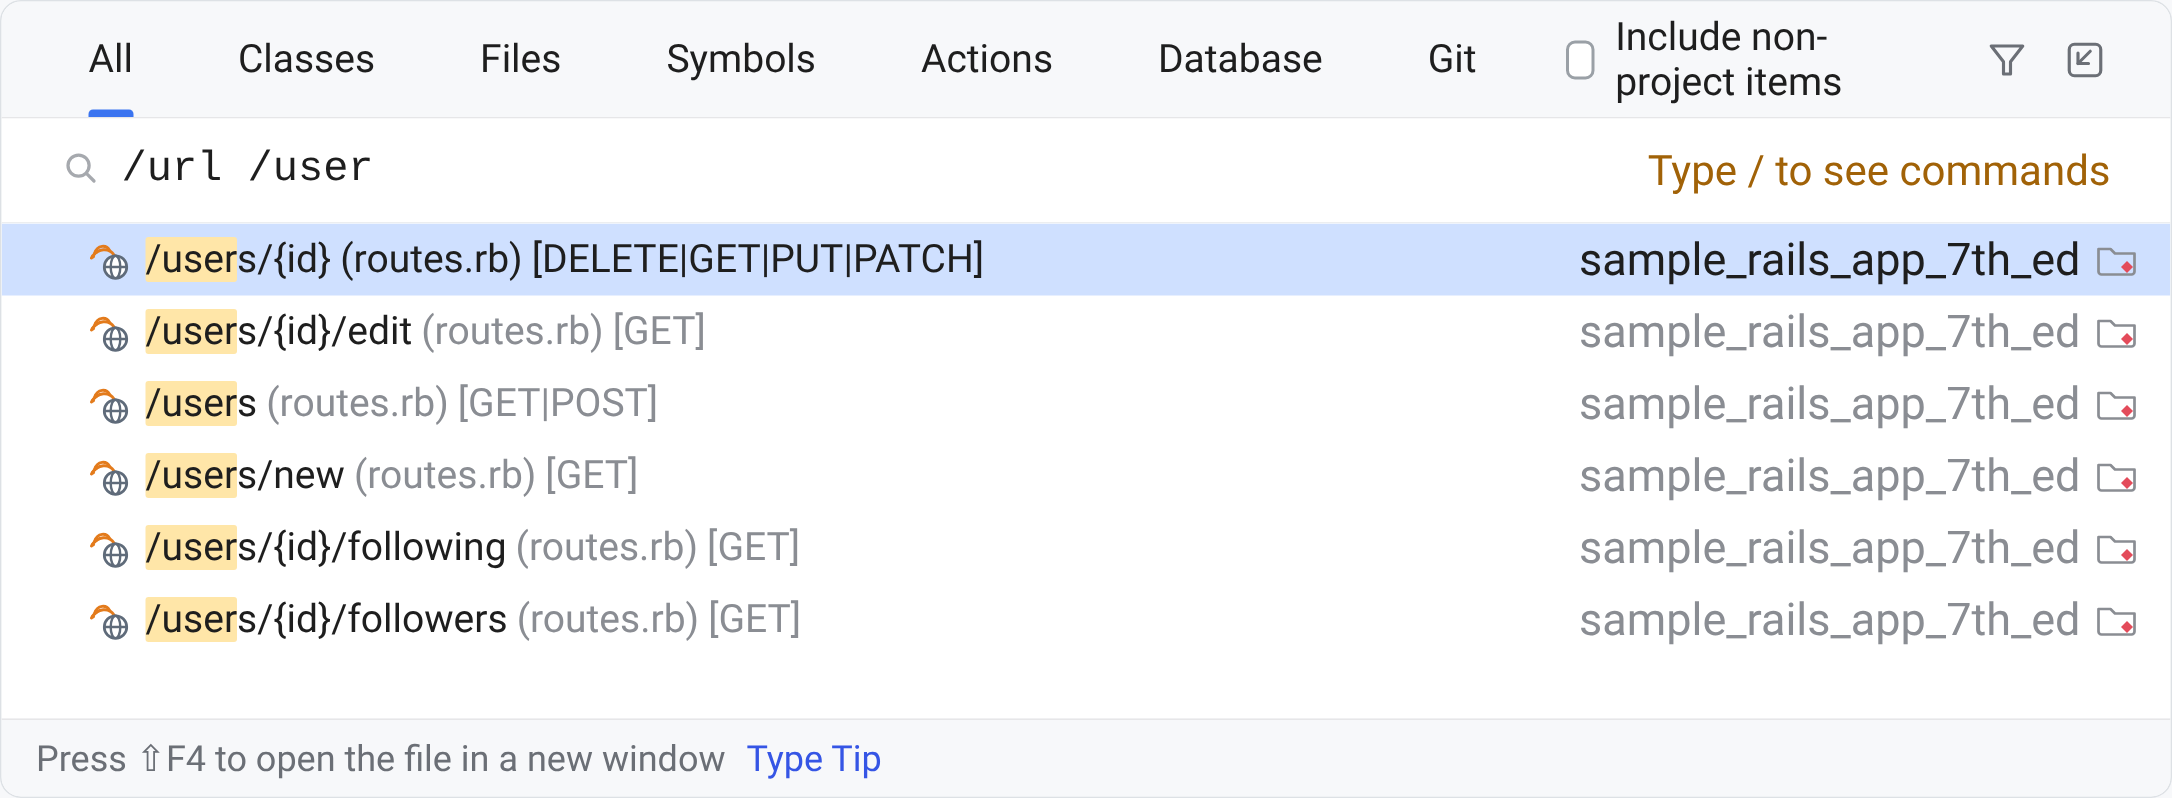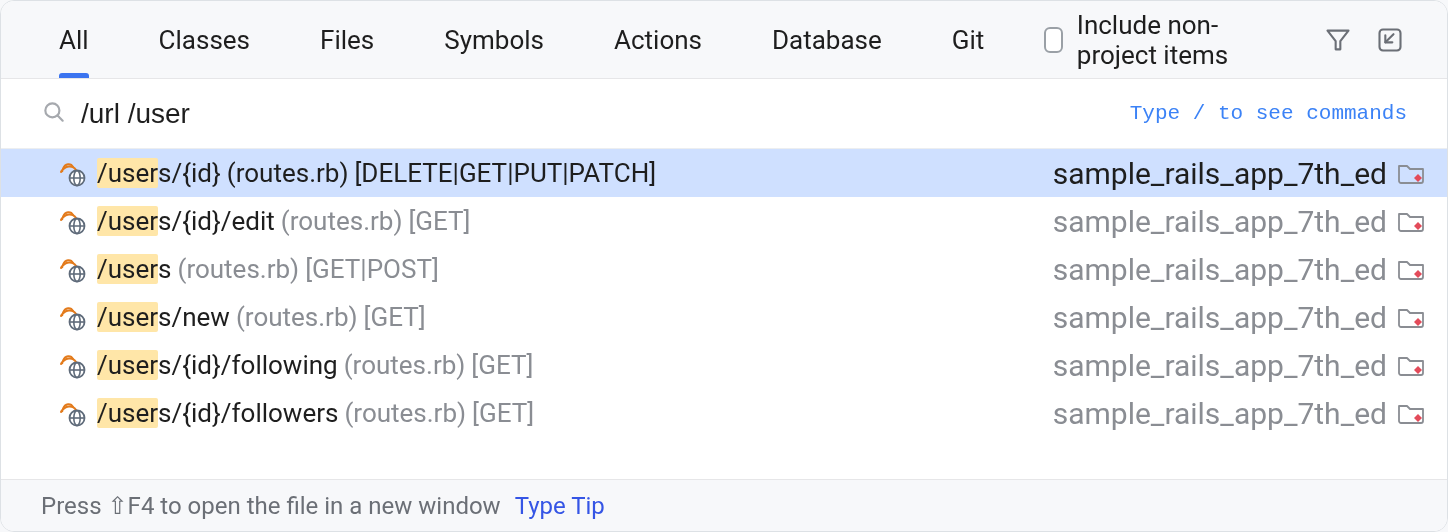--- a/index.html
+++ b/index.html
@@ -10,38 +10,38 @@
   .tab { font-size: 26px; color: #1e1e1e; cursor: pointer; height: 100%; display: flex; align-items: center; position: relative; margin-left: 18px; }
   .tab.active::after { content: ""; position: absolute; left: 0; right: 0; bottom: 0; height: 5px; background: #3b74f0; border-radius: 3px 3px 0 0; }
   .checkwrap { display: flex; align-items: center; gap: 14px; }
   .checkbox { width: 26px; height: 26px; border: 2px solid #9aa0a6; border-radius: 6px; background: #fff; }
   .check-label { font-size: 26px; color: #1e1e1e; }
   .right-icons { margin-left: auto; display: flex; align-items: center; gap: 18px; }
   .icon-btn { width: 34px; height: 34px; display: flex; align-items: center; justify-content: center; color: #6b6f76; }
   
   .search-row { display: flex; align-items: center; height: 70px; padding: 0 40px; border-bottom: 1px solid #eceef0; background: #fff; }
   .search-icon { color: #a6a9ae; margin-right: 14px; }
-  .search-input { flex: 1; border: none; outline: none; font-size: 28px; color: #1e1e1e; background: transparent; }
-  .hint { font-size: 21px; color: #3b82f6; font-family: Liberation Mono, monospace; }
+  .search-input { flex: 1; border: none; outline: none; font-size: 28px; color: #1e1e1e; background: transparent; font-family: Liberation Mono, monospace; }
+  .hint { font-size: 28px; color: #a16207; }
   
   .results { flex: 1; overflow: auto; background: #fff; }
   .row { display: flex; align-items: center; height: 48px; padding: 0 22px 0 58px; font-size: 26px; cursor: pointer; }
   .row.selected { background: #cfe0ff; }
   .row .route-icon { position: relative; width: 28px; height: 28px; margin-right: 10px; flex: 0 0 28px; }
   .row .path { color: #1e1e1e; }
   .row .hl { background: #ffe6a8; border-radius: 2px; }
   .row .file { color: #8a8d93; margin-left: 6px; }
   .row .methods { color: #8a8d93; margin-left: 6px; }
   .row.selected .file, .row.selected .methods { color: #1e1e1e; }
   .row .grow { flex: 1; }
   .row .project { color: #8a8d93; font-size: 30px; margin-right: 10px; }
   .row.selected .project { color: #1e1e1e; }
   .folder-icon { width: 28px; height: 24px; flex: 0 0 28px; }
   
-  .footer { height: 52px; display: flex; align-items: center; padding: 0 40px; background: #f7f8fa; border-top: 1px solid #e6e6e8; font-size: 24px; color: #6b6f76; gap: 14px; }
+  .footer { height: 52px; display: flex; align-items: center; padding: 0 23px; background: #f7f8fa; border-top: 1px solid #e6e6e8; font-size: 24px; color: #6b6f76; gap: 14px; }
   .footer .link { color: #3555e5; cursor: pointer; }
 </style>
 </head>
 <body>
 
 <div class="window">
 
   <div class="tabs" id="tab-bar">
 
     <div class="tab active">All</div>

